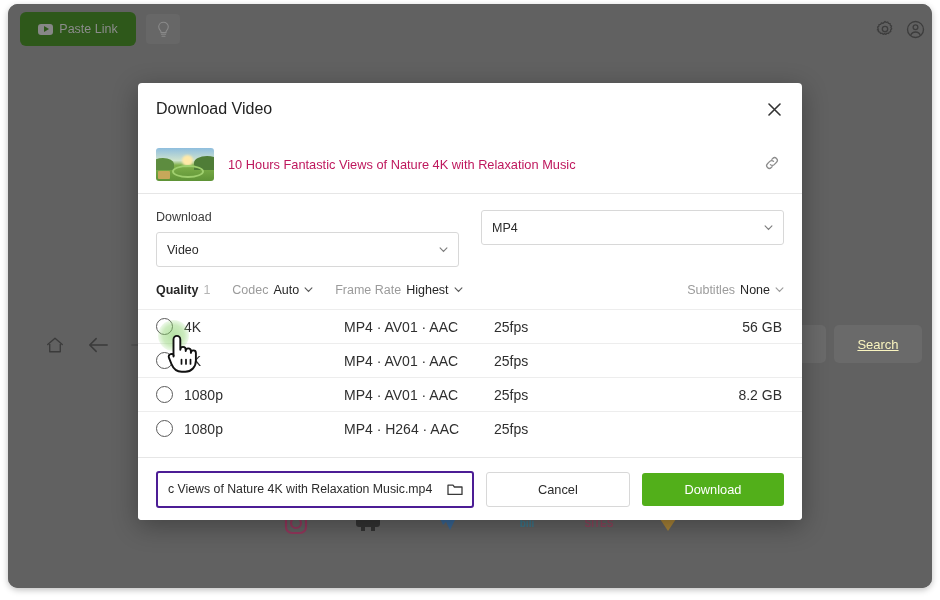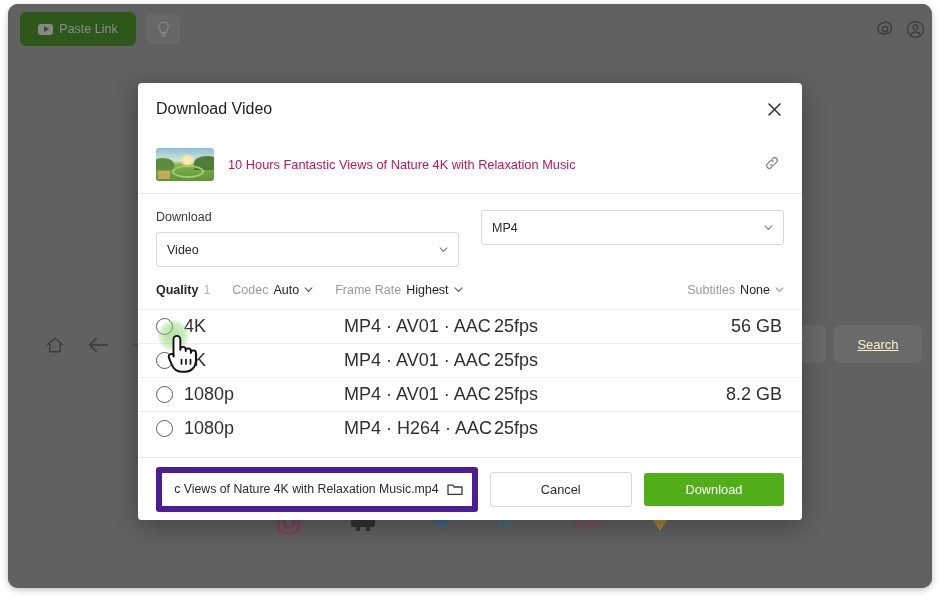--- a/index.html
+++ b/index.html
@@ -149,21 +149,21 @@
     height: 40px;
   }
   .site-logo {
     position: absolute;
     top: 6px;
     width: 40px;
     height: 26px;
     opacity: 0.55;
     display: flex;
     align-items: center;
-    justify-content: flex-start;
+    justify-content: center;
     font-size: 10px;
     font-weight: bold;
   }
 
   
   #modal-overlay {
     position: absolute;
     inset: 0;
     background: rgba(0,0,0,0.02);
   }
@@ -355,21 +355,21 @@
 
   #quality-list {
     position: relative;
   }
   .q-row {
     display: flex;
     align-items: center;
     height: 33px;
     padding: 0 18px;
     border-top: 1px solid #ededed;
-    font-size: 18px;
+    font-size: 14px;
     color: #2f2f2f;
   }
   .q-row:first-child { border-top: 1px solid #ededed; }
   .q-radio {
     width: 15px; height: 15px;
     border: 1.5px solid #5a5a5a;
     border-radius: 50%;
     flex: none;
     margin-right: 11px;
     background: #fff;
@@ -409,31 +409,30 @@
     border-top: 1px solid #e6e6e6;
     background: #fff;
     display: flex;
     align-items: center;
     padding: 0 18px;
     gap: 12px;
   }
   #filename-field {
     width: 308px;
     height: 33px;
-    border: 6px solid #4c1d95;
+    border: 2px solid #4c1d95;
     border-radius: 3px;
     display: flex;
     align-items: center;
     padding: 0 8px 0 10px;
     font-size: 12.3px;
     color: #2b2b2b;
     position: relative;
     overflow: hidden;
     white-space: nowrap;
-    text-align: center;
   }
   #filename-value {
     flex: 1 1 auto;
     overflow: hidden;
     text-overflow: clip;
   }
   #folder-icon {
     flex: none;
     width: 17px;
     height: 17px;

